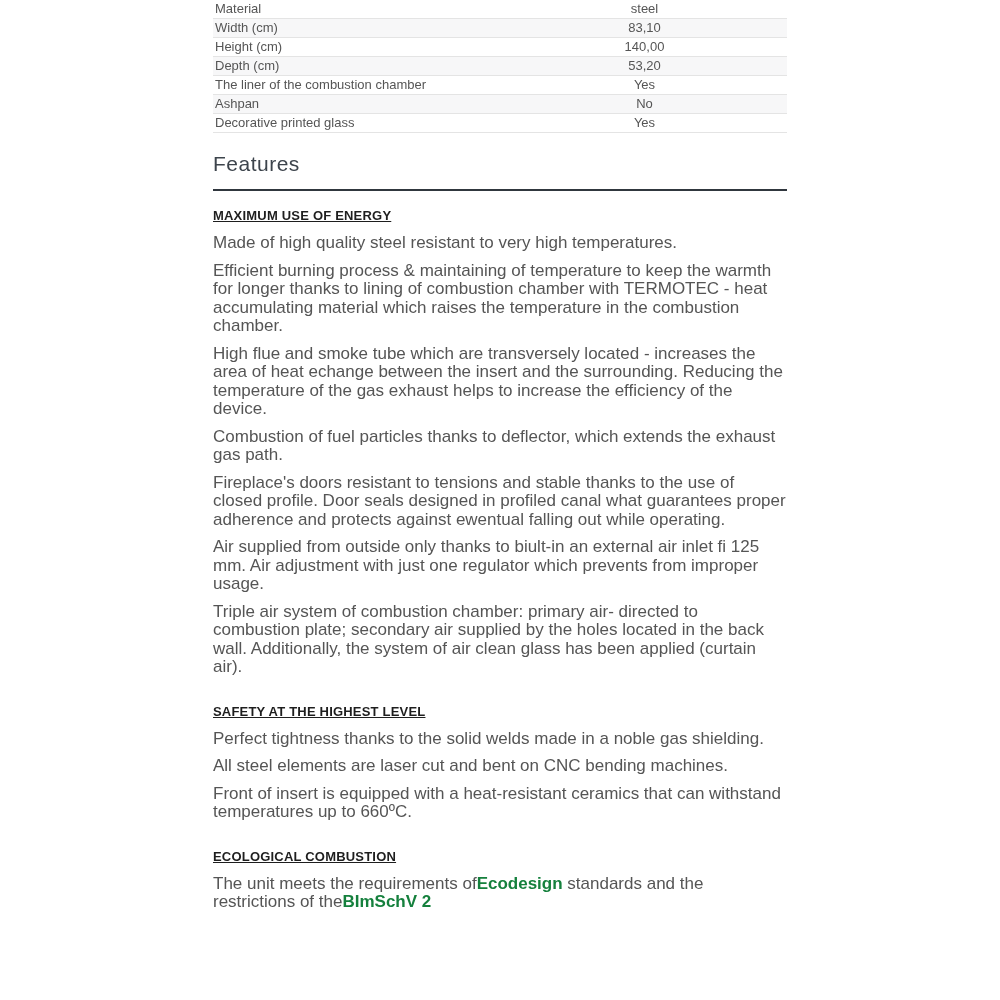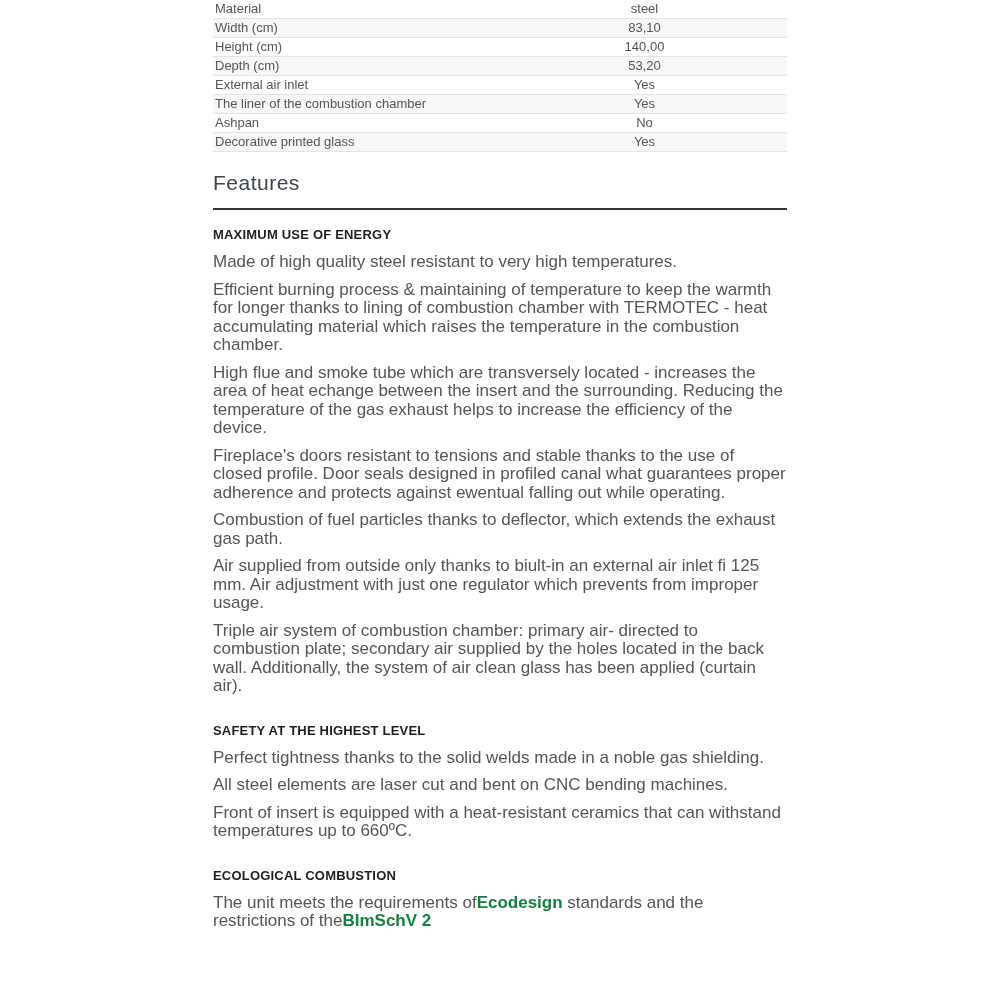--- a/index.html
+++ b/index.html
@@ -52,20 +52,21 @@
   
   .feature-section { margin-top: 16px; }
   .feature-section + .feature-section { margin-top: 26px; }
   h2.section-heading {
     margin: 0;
     font-size: 13px;
     line-height: 18px;
     font-weight: 700;
     color: #1e1e1e;
     letter-spacing: 0.2px;
+    text-decoration: underline;
   }
   .feature-section p {
     margin: 9px 0 0 0;
     font-size: 17px;
     line-height: 18.5px;
     color: #555555;
   }
   .feature-section p .bold-part {
     font-weight: 700;
     color: #15803d;
@@ -88,24 +89,20 @@
       </tr>
       <tr>
         <td class="spec-label">Height (cm)</td>
         <td class="spec-value">140,00</td>
       </tr>
       <tr>
         <td class="spec-label">Depth (cm)</td>
         <td class="spec-value">53,20</td>
       </tr>
       <tr>
-        <td class="spec-label">External air inlet</td>
-        <td class="spec-value">Yes</td>
-      </tr>
-      <tr>
         <td class="spec-label">The liner of the combustion chamber</td>
         <td class="spec-value">Yes</td>
       </tr>
       <tr>
         <td class="spec-label">Ashpan</td>
         <td class="spec-value">No</td>
       </tr>
       <tr>
         <td class="spec-label">Decorative printed glass</td>
         <td class="spec-value">Yes</td>
@@ -113,22 +110,22 @@
     </tbody>
   </table>
 
   <h1 class="features-title">Features</h1>
 
   <section class="feature-section">
     <h2 class="section-heading">MAXIMUM USE OF ENERGY</h2>
     <p>Made of high quality steel resistant to very high temperatures.</p>
     <p>Efficient burning process &amp; maintaining of temperature to keep the warmth for longer thanks to lining of combustion chamber with TERMOTEC - heat accumulating material which raises the temperature in the combustion chamber.</p>
     <p>High flue and smoke tube which are transversely located - increases the area of heat echange between the insert and the surrounding. Reducing the temperature of the gas exhaust helps to increase the efficiency of the device.</p>
+    <p>Combustion of fuel particles thanks to deflector, which extends the exhaust gas path.</p>
     <p>Fireplace's doors resistant to tensions and stable thanks to the use of closed profile. Door seals designed in profiled canal what guarantees proper adherence and protects against ewentual falling out while operating.</p>
-    <p>Combustion of fuel particles thanks to deflector, which extends the exhaust gas path.</p>
     <p>Air supplied from outside only thanks to biult-in an external air inlet fi 125 mm. Air adjustment with just one regulator which prevents from improper usage.</p>
     <p>Triple air system of combustion chamber: primary air- directed to combustion plate; secondary air supplied by the holes located in the back wall. Additionally, the system of air clean glass has been applied (curtain air).</p>
   </section>
 
   <section class="feature-section">
     <h2 class="section-heading">SAFETY AT THE HIGHEST LEVEL</h2>
     <p>Perfect tightness thanks to the solid welds made in a noble gas shielding.</p>
     <p>All steel elements are laser cut and bent on CNC bending machines.</p>
     <p>Front of insert is equipped with a heat-resistant ceramics that can withstand temperatures up to 660ºC.</p>
   </section>

